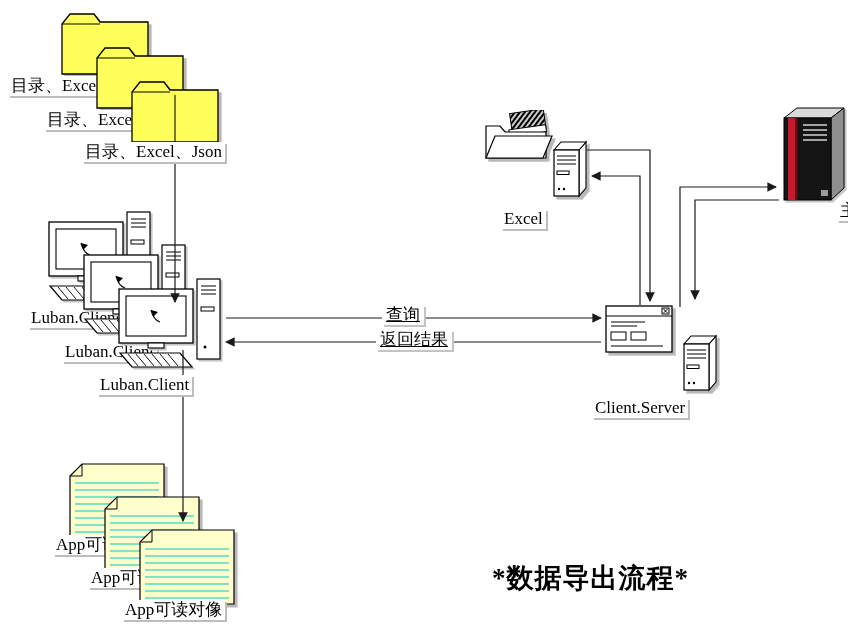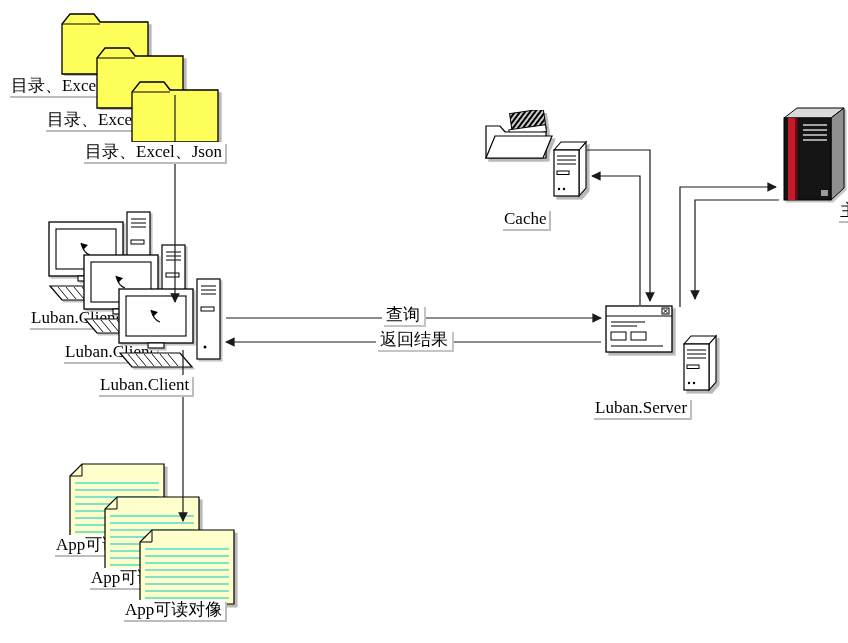--- a/index.html
+++ b/index.html
@@ -9,21 +9,21 @@
     font-family:"Liberation Serif","DejaVu Serif",serif;color:#000;
   }
   .icon{position:absolute;filter:drop-shadow(3px 3px 0 #b9b9b9)}
   .icon-soft{position:absolute;filter:drop-shadow(2px 2px 0 #c6c6c6)}
   .node-label{
     position:absolute;font-size:17px;line-height:20px;background:#fff;
     padding:0 3px;white-space:nowrap;box-shadow:2px 2px 0 #bdbdbd;
   }
   .edge-label{
     position:absolute;font-size:17px;line-height:20px;background:#fff;
-    padding:0 4px;white-space:nowrap;box-shadow:2px 2px 0 #c4c4c4;
+    padding:0 4px;white-space:nowrap;box-shadow:2px 2px 0 #c4c4c4;text-decoration:underline;
   }
   .title{
     position:absolute;font-size:27px;font-weight:bold;letter-spacing:1px;
     white-space:nowrap;
   }
   #connectors{position:absolute;left:0;top:0;pointer-events:none}
 </style>
 </head>
 <body>
 
@@ -166,19 +166,20 @@
       <path d="M587,150 H650 V301" marker-end="url(#arr)"></path>
       <path d="M640,305 V176 H592" marker-end="url(#arr)"></path>
       <path d="M680,307 V187 H776" marker-end="url(#arr)"></path>
       <path d="M779,200 H695 V299" marker-end="url(#arr)"></path>
     </g>
   </svg>
 
   <div class="node-label" style="left:82px;top:142px">目录、Excel、Json</div>
   <div class="node-label" style="left:97px;top:375px">Luban.Client</div>
   <div class="node-label" style="left:122px;top:600px">App可读对像</div>
-  <div class="node-label" style="left:501px;top:209px">Cache</div>
+  <div class="node-label" style="left:501px;top:209px">Excel</div>
   <div class="node-label" style="left:837px;top:201px">主机</div>
-  <div class="node-label" style="left:592px;top:398px">Luban.Server</div>
+  <div class="node-label" style="left:592px;top:398px">Client.Server</div>
   <div class="edge-label" style="left:382px;top:305px">查询</div>
   <div class="edge-label" style="left:376px;top:330px">返回结果</div>
+  <div class="title" style="left:492px;top:560px">*数据导出流程*</div>
 
 </div>
 
 </body></html>

